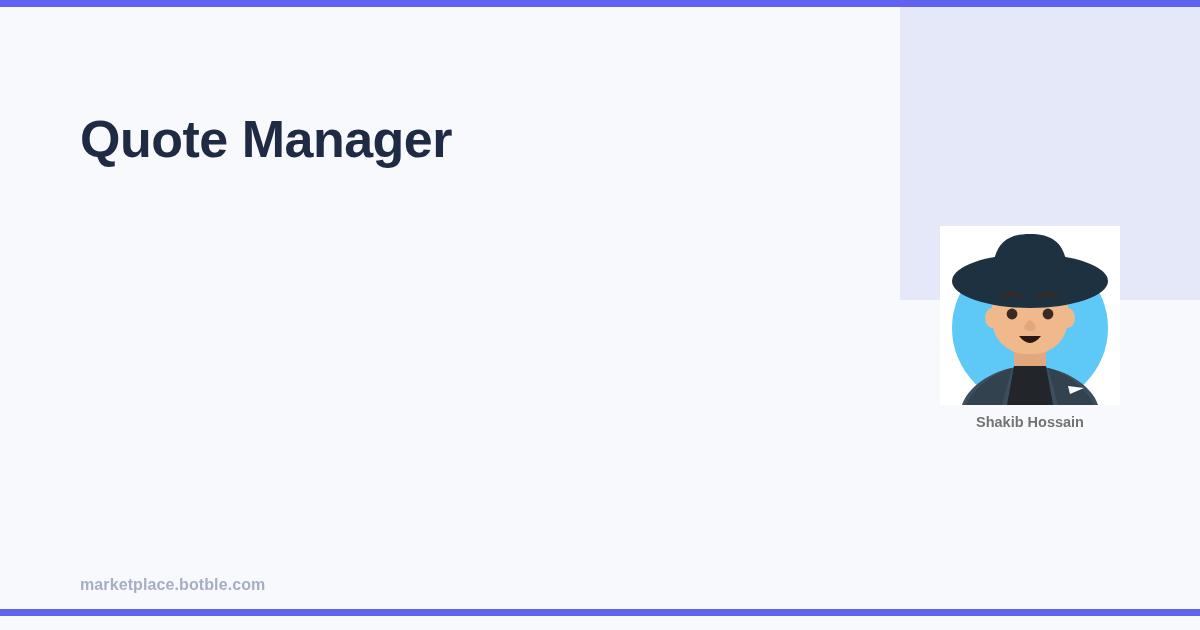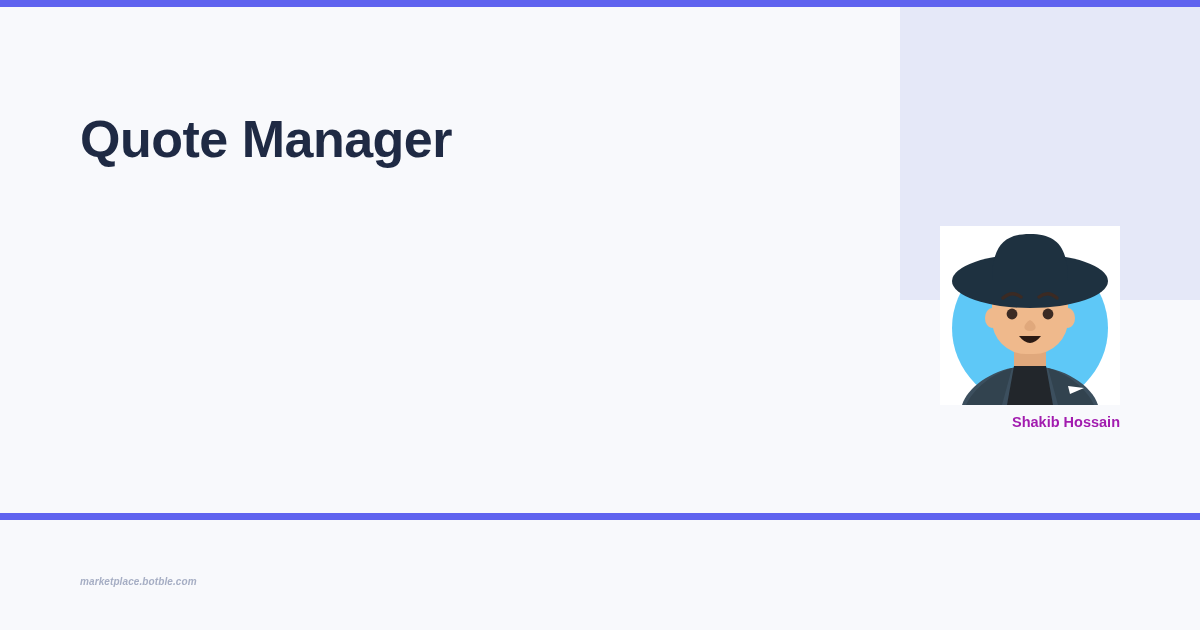--- a/index.html
+++ b/index.html
@@ -4,21 +4,21 @@
 <style>
   * { margin:0; padding:0; box-sizing:border-box; }
   html, body {
     width:1200px; height:630px;
     font-family:"Liberation Sans", sans-serif;
     background:#f8f9fc;
     overflow:hidden;
   }
   .page {
     position:relative;
-    width:1200px; height:520px;
+    width:1200px; height:616px;
     background:#f8f9fc;
   }
   
   .accent-panel {
     position:absolute;
     left:900px; top:7px;
     width:300px; height:293px;
     background:#e5e8f8;
   }
   
@@ -55,46 +55,45 @@
     top:238px; left:0;
     width:560px;
     font-size:19px;
     font-weight:700;
     color:#5e6b85;
     line-height:1.68;
   }
   .footer-url {
     position:absolute;
     top:576px; left:0;
-    font-size:10px;
+    font-size:16px;
     font-weight:700;
     color:#a6aec4;
     letter-spacing:0.1px;
-    font-style:italic;
   }
   
   .author {
     position:absolute;
     left:940px; top:226px;
     width:180px;
   }
   .avatar-card {
     position:relative;
     width:180px; height:179px;
     background:#ffffff;
     overflow:hidden;
   }
   .avatar-svg { display:block; width:180px; height:179px; }
   .author-name {
     margin-top:9px;
     width:180px;
-    text-align:right;
+    text-align:center;
     font-size:14.5px;
     font-weight:700;
-    color:#a21caf;
+    color:#737373;
   }
 </style>
 </head>
 <body>
 
 <div class="page">
 
   <div class="bar-top"></div>
 
   <div class="accent-panel"></div>

